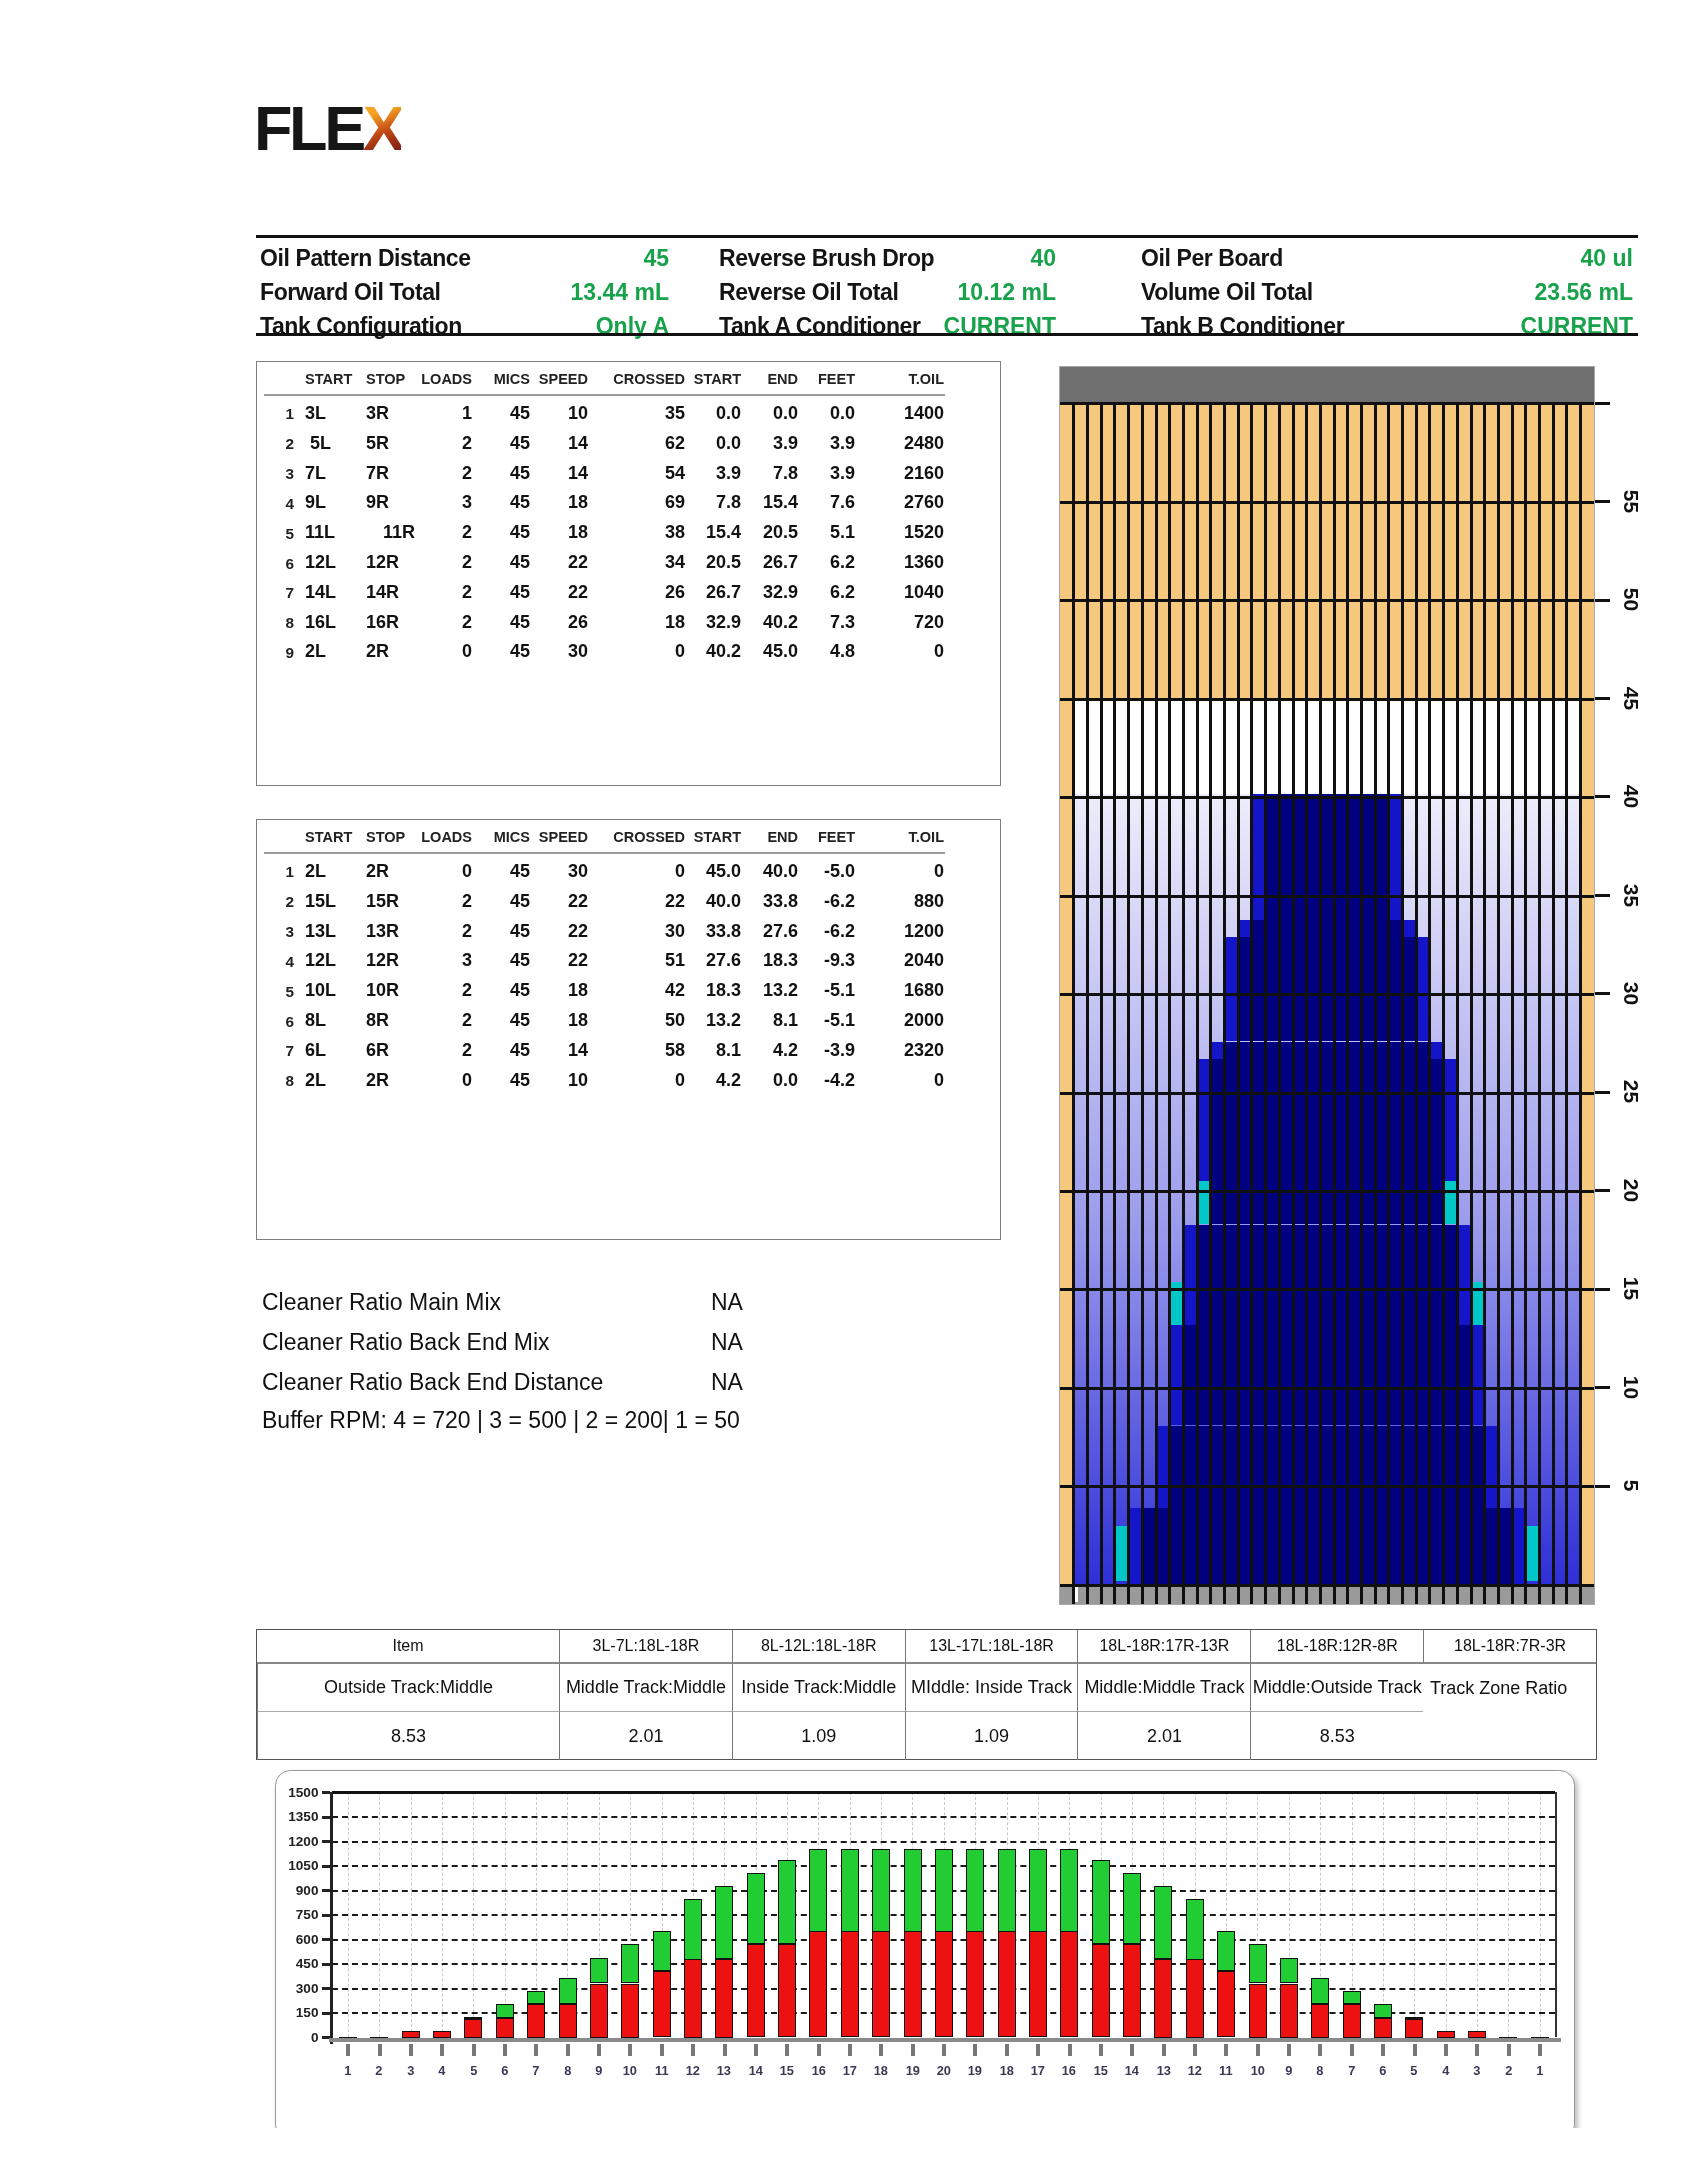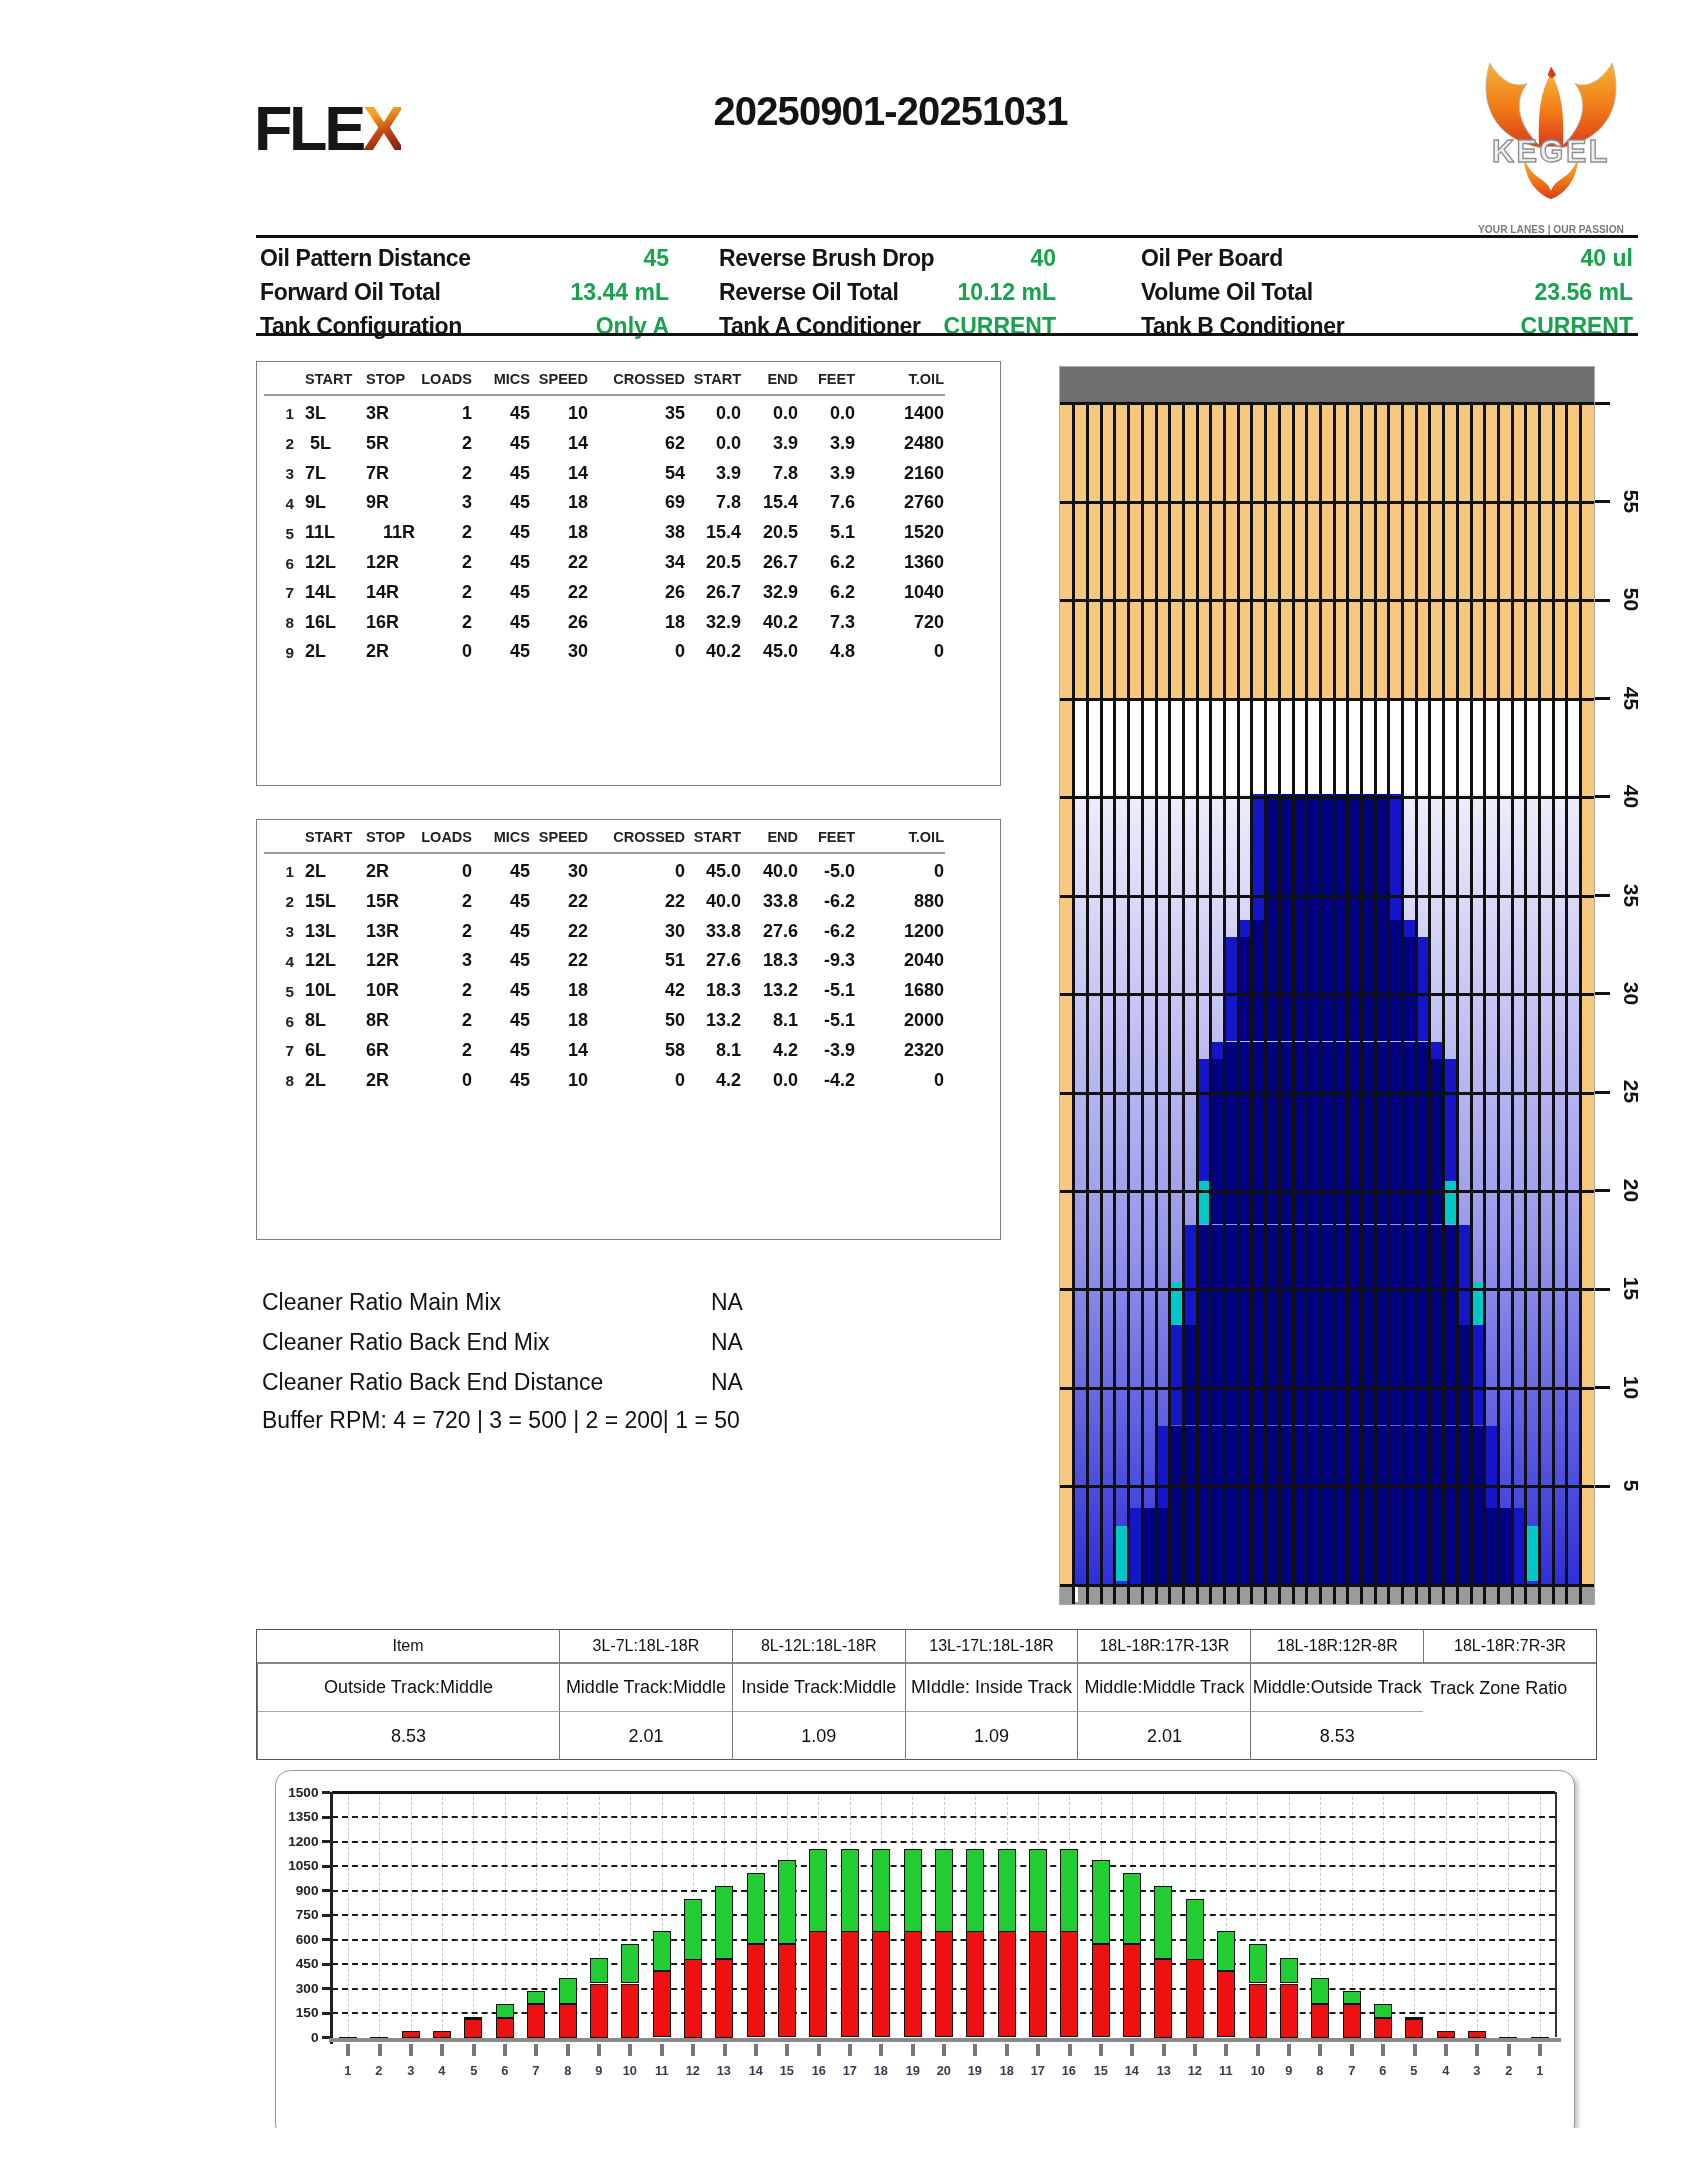--- a/index.html
+++ b/index.html
@@ -41,40 +41,21 @@
   .y-label{font-size:13.6px;font-weight:700;color:#222;text-align:right;}
   .x-label{font-size:12.8px;font-weight:700;color:#3a3a55;text-align:center;}
 </style>
 </head>
 <body>
 
 <div class="page">
 
   <div class="abs flex-logo"><span>FLE</span><span class="fx">X</span></div>
 
-  <div class="abs report-title">20250901-20251031</div>
-
-  <div class="abs" style="left:1429px;top:58px;width:150px;height:182px;">
-    <svg width="150" height="182" viewBox="0 0 176 214">
-      <defs>
-        <linearGradient id="kg" x1="0" y1="0" x2="0" y2="1">
-          <stop offset="0" stop-color="#f9b233"></stop>
-            <stop offset="0.55" stop-color="#f07818"></stop>
-            <stop offset="1" stop-color="#d83a1a"></stop>
-        </linearGradient>
-      </defs>
-      <path d="M16,6 C2,52 20,96 78,106 C48,80 44,50 60,30 C44,36 28,26 16,6 Z" fill="url(#kg)" stroke="#b9b9b9" stroke-width="1"></path>
-      <path d="M160,6 C174,52 156,96 98,106 C128,80 132,50 116,30 C132,36 148,26 160,6 Z" fill="url(#kg)" stroke="#b9b9b9" stroke-width="1"></path>
-      <path d="M88,18 C76,38 72,66 74,104 L102,104 C104,66 100,38 88,18 Z" fill="url(#kg)"></path>
-      <path d="M84,20 L88,10 L94,20 L89,24 Z" fill="#d83a1a"></path>
-      <path d="M56,118 C58,148 76,162 88,166 C100,162 118,148 120,118 C108,146 96,138 88,156 C80,138 68,146 56,118 Z" fill="url(#kg)"></path>
-      <text x="88" y="122" font-size="36" font-weight="bold" fill="#efefef" stroke="#8f8f8f" stroke-width="1.6" text-anchor="middle" letter-spacing="3" font-family="Liberation Sans, sans-serif">KEGEL</text>
-      <text x="88" y="206" font-size="12" font-weight="bold" fill="#7a7a7a" text-anchor="middle" font-family="Liberation Sans, sans-serif">YOUR LANES | OUR PASSION</text>
-    </svg>
-  </div>
+
 
   <div class="abs rule" style="left:209px;top:235px;width:1382px;height:3.4px;"></div>
   <div id="summary">
       <div class="abs sum-label" style="left: 213px; top: 245px;">Oil Pattern Distance</div>
       <div class="abs sum-value" style="left: 366px; top: 245px; width: 256px; color: rgb(24, 162, 75);">45</div>
       <div class="abs sum-label" style="left: 672px; top: 245px;">Reverse Brush Drop</div>
       <div class="abs sum-value" style="left: 825px; top: 245px; width: 184px; color: rgb(24, 162, 75);">40</div>
       <div class="abs sum-label" style="left: 1094px; top: 245px;">Oil Per Board</div>
       <div class="abs sum-value" style="left: 1247px; top: 245px; width: 339px; color: rgb(24, 162, 75);">40 ul</div>
       <div class="abs sum-label" style="left: 213px; top: 279px;">Forward Oil Total</div>

